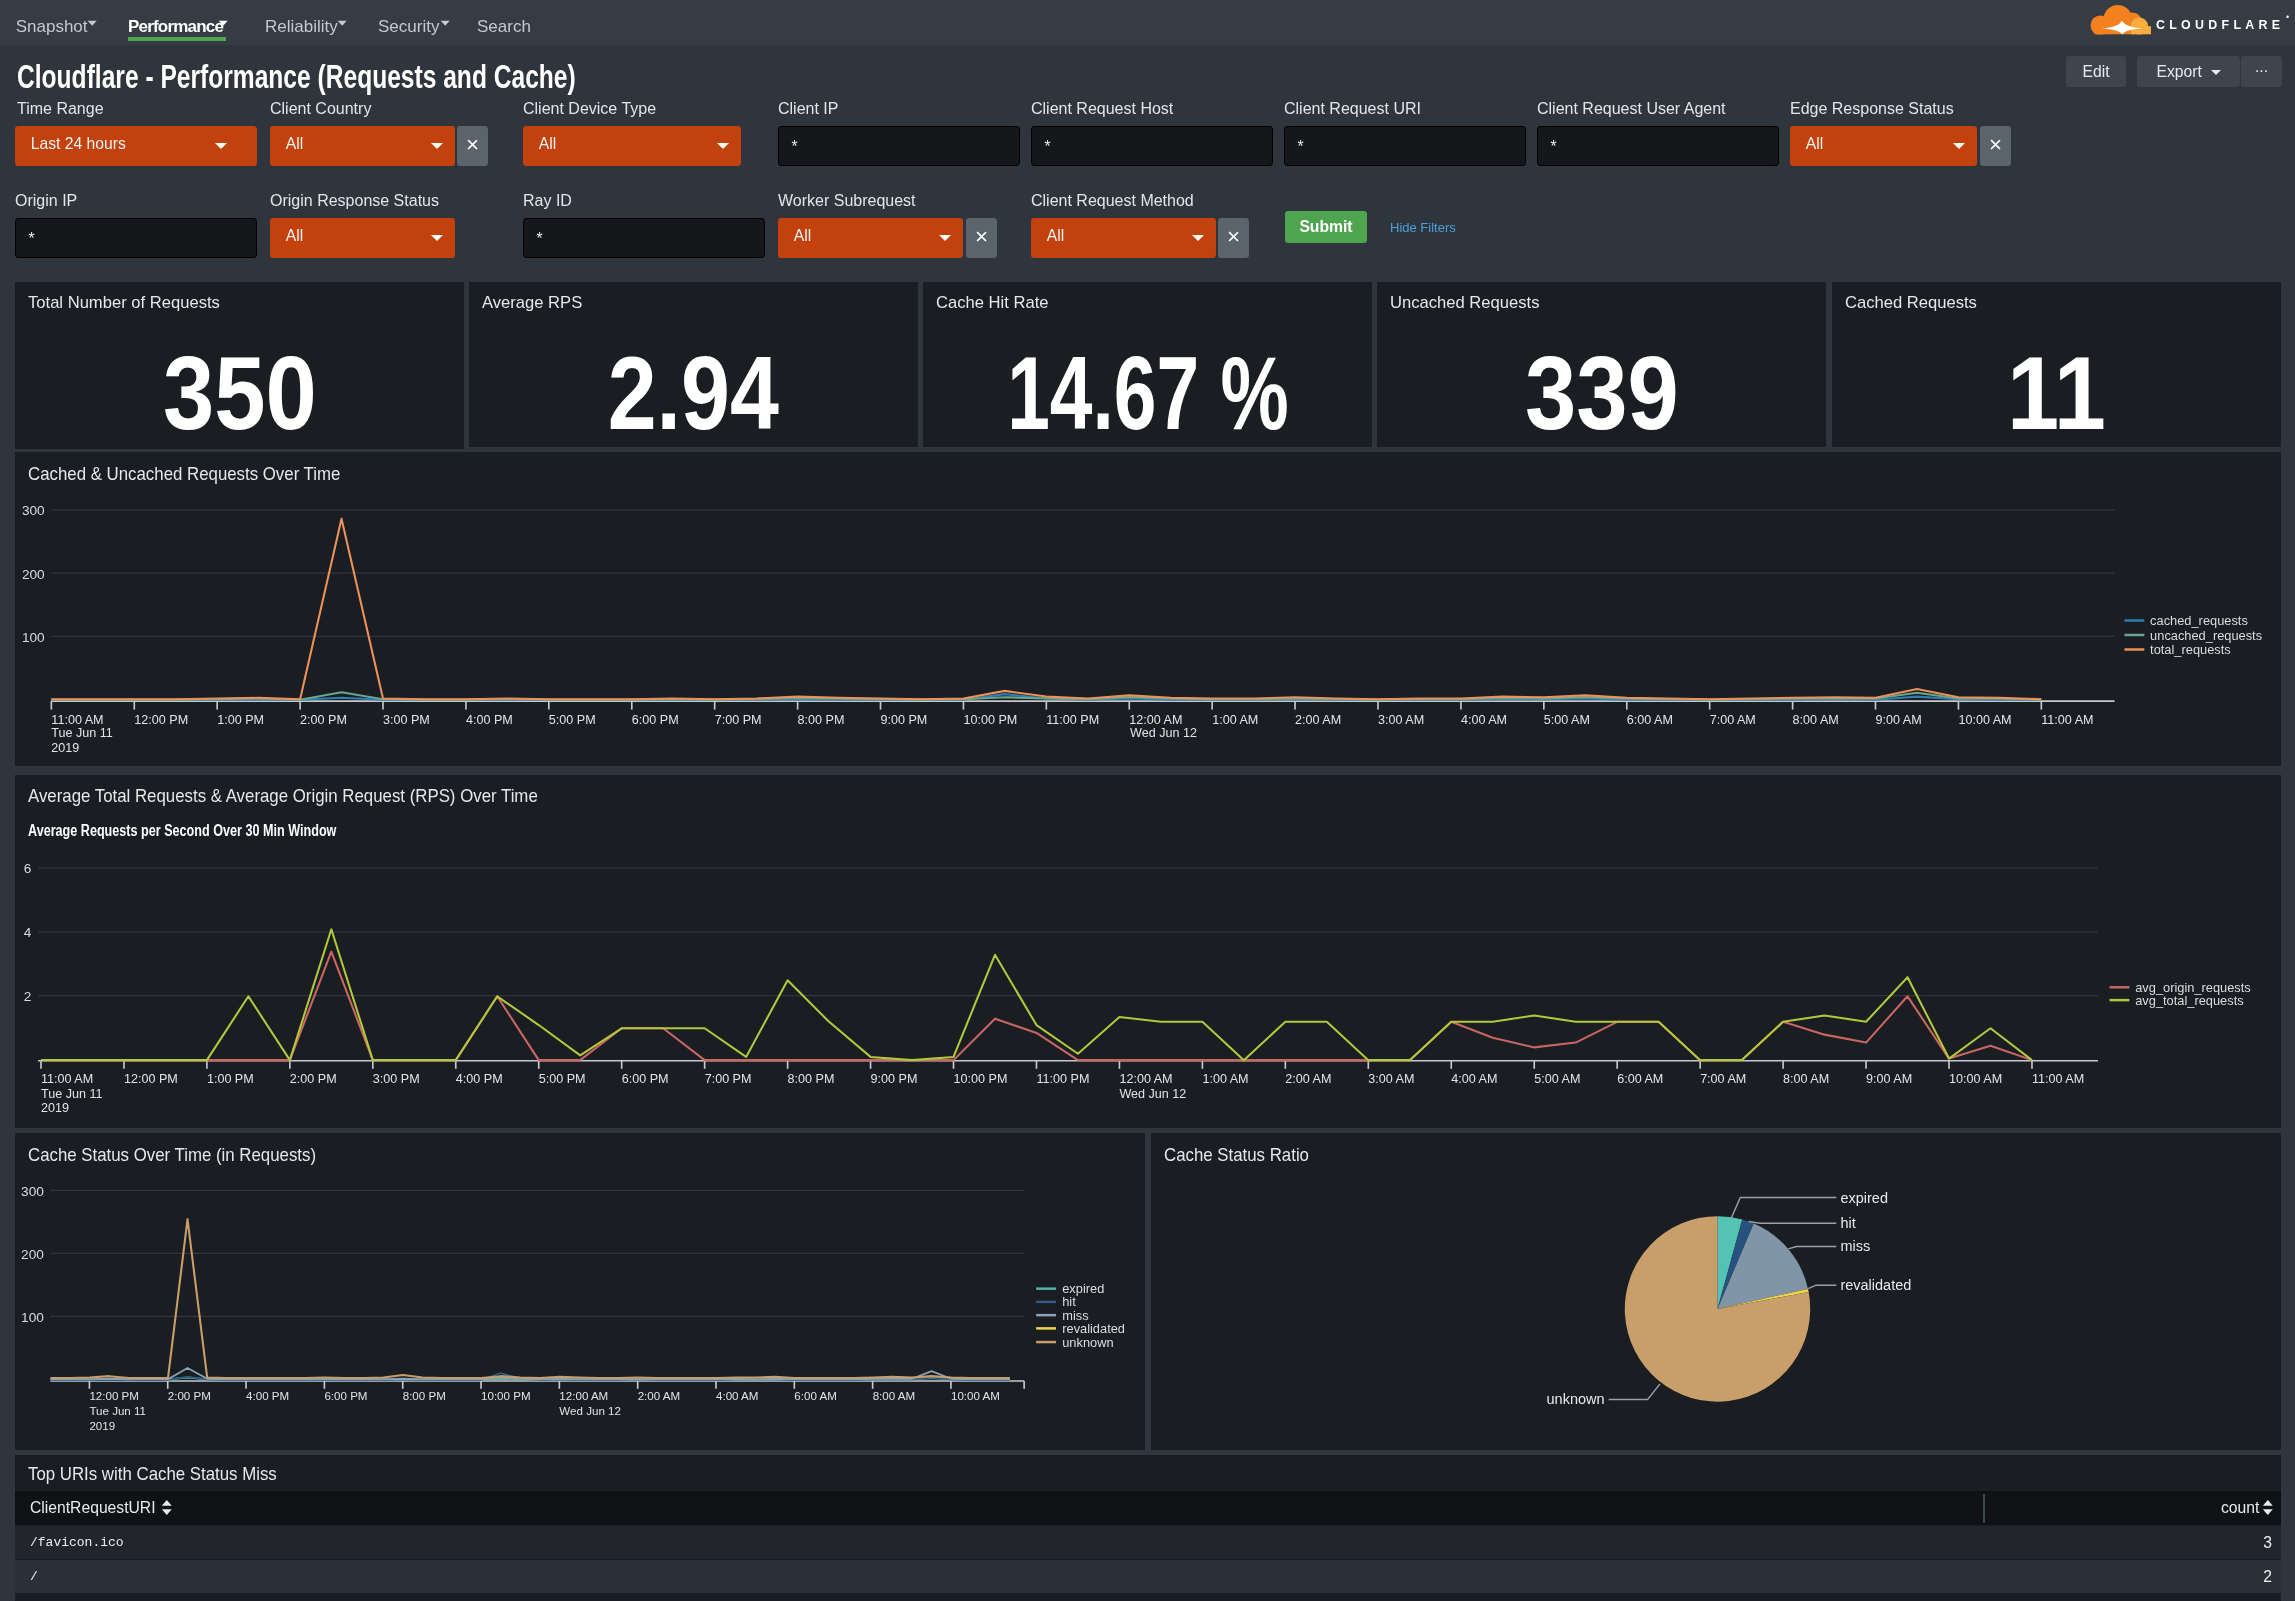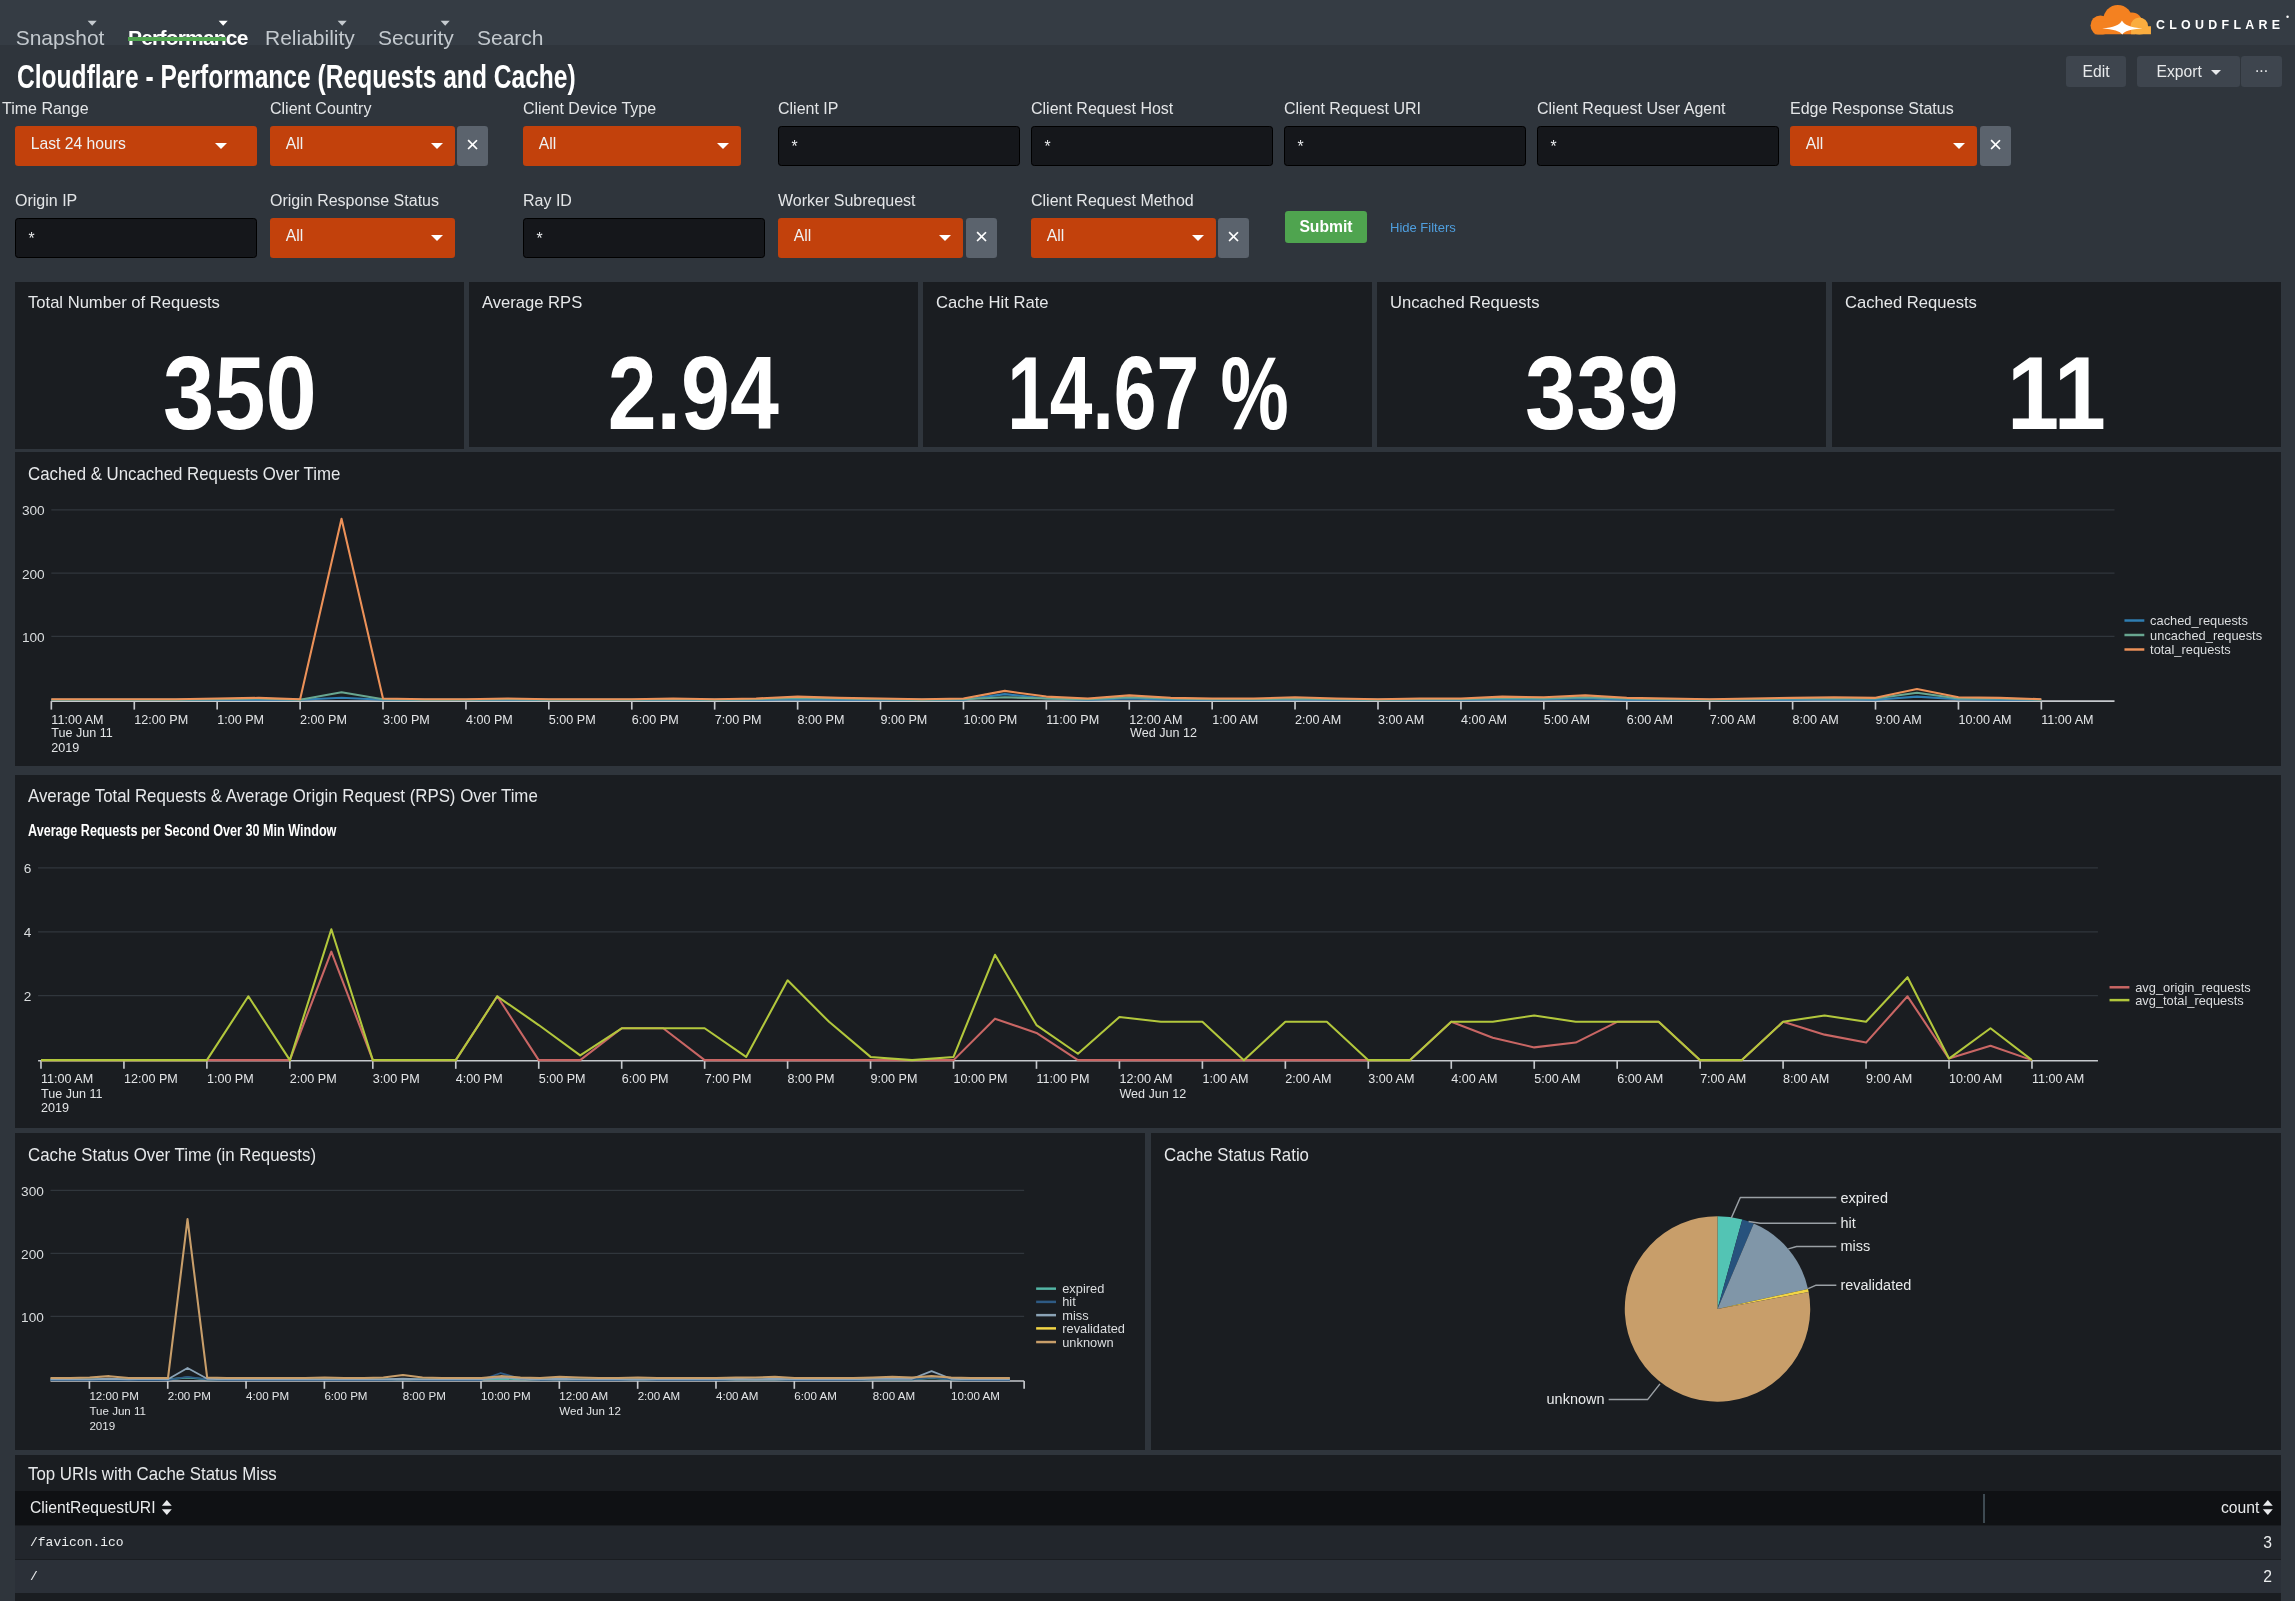--- a/index.html
+++ b/index.html
@@ -1,17 +1,17 @@
 <!DOCTYPE html>
 <html style="font-size:13.2px"><head><meta charset="utf-8"><style>
 * { margin:0; padding:0; box-sizing:border-box; }
 html,body { width:2295px; height:1602px; background:#2f353c; font-family:"Liberation Sans",sans-serif; overflow:hidden; }
 .abs { position:absolute; }
 #navbar { position:absolute; top:0; left:0; width:2295px; height:45px; background:#353c44; }
-.nav-item { position:absolute; top:15px; height:45px; line-height:45px; color:#c3c9ce; font-size:21px; }
+.nav-item { position:absolute; top:4px; height:45px; line-height:45px; color:#c3c9ce; font-size:17px; }
 .panel { position:absolute; background:#1a1d21; }
 .ptitle { position:absolute; left:13px; top:11.3px; font-size:18.6px; color:#e6e8ea; transform:scaleX(0.905); transform-origin:left top; white-space:nowrap; }
 .flabel { position:absolute; font-size:16px; color:#e3e5e7; }
 .dd { position:absolute; height:40px; background:#c2410c; border-radius:3.3px; color:#f0f2f3; font-size:15.7px; line-height:36px; padding-left:15.7px; }
 .dd .car { position:absolute; right:12.4px; top:16.6px; width:0; height:0; border-left:6.6px solid transparent; border-right:6.6px solid transparent; border-top:6.6px solid #fff; }
 .xbtn { position:absolute; width:31px; height:40px; background:#5b636d; border-radius:3.3px; color:#fff; font-size:22.4px; text-align:center; line-height:37px; font-weight:300; }
 .tin { position:absolute; height:40px; width:242px; background:#15171b; border:0.8px solid #000; border-radius:3.3px; color:#e8eaec; font-size:15.7px; line-height:40px; padding-left:12.4px; }
 .hbtn { position:absolute; top:56px; height:31px; background:#3e454e; border-radius:3.3px; color:#e8eaec; font-size:15.7px; text-align:center; line-height:31px; }
 </style></head>
 <body>
@@ -52,21 +52,21 @@
 <path d="M2539 34 Q2559.5 32.4 2563 24.5 Q2566.5 32.4 2588 34 Q2566.5 35.6 2563.5 41.5 Q2559.5 35.6 2539 34 Z" fill="#fff"></path>
 <text x="2604" y="35" font-size="15px" font-weight="bold" letter-spacing="5.2" fill="#ffffff" font-family="Liberation Sans">CLOUDFLARE</text>
 <circle cx="2763" cy="20" r="1.5" fill="#fff"></circle>
 </svg>
 
 <div class="abs" style="left:16.6px;top:57px;font-size:34px;font-weight:bold;color:#fff;transform:scaleX(0.723);transform-origin:left center;white-space:nowrap">Cloudflare - Performance (Requests and Cache)</div>
 <div class="hbtn" style="left:2066px;width:60px">Edit</div>
 <div class="hbtn" style="left:2137px;width:103px;">Export&nbsp;&nbsp;<span style="display:inline-block;width:0;height:0;border-left:5px solid transparent;border-right:5px solid transparent;border-top:5.4px solid #e8eaec;vertical-align:1.7px"></span></div>
 <div class="hbtn" style="left:2241px;width:41px;line-height:22.4px">...</div>
 
-<div class="flabel" style="left:2px;top:100px">Time Range</div>
+<div class="flabel" style="left:17px;top:100px">Time Range</div>
 <div class="flabel" style="left:270px;top:100px">Client Country</div>
 <div class="flabel" style="left:523px;top:100px">Client Device Type</div>
 <div class="flabel" style="left:778px;top:100px">Client IP</div>
 <div class="flabel" style="left:1031px;top:100px">Client Request Host</div>
 <div class="flabel" style="left:1284px;top:100px">Client Request URI</div>
 <div class="flabel" style="left:1537px;top:100px">Client Request User Agent</div>
 <div class="flabel" style="left:1790px;top:100px">Edge Response Status</div>
 
 <div class="dd" style="left:15px;top:126px;width:242px">Last 24 hours<span class="car" style="right:30px"></span></div>
 <div class="dd" style="left:270px;top:126px;width:185px">All<span class="car"></span></div>

